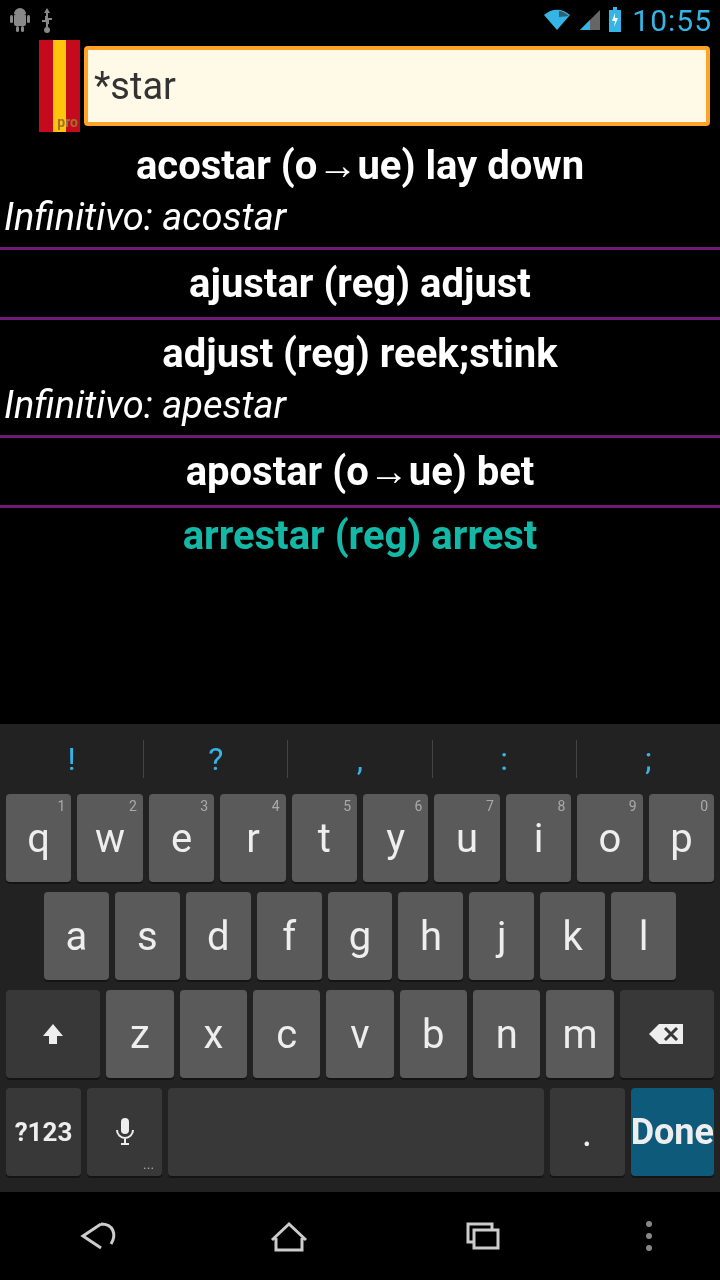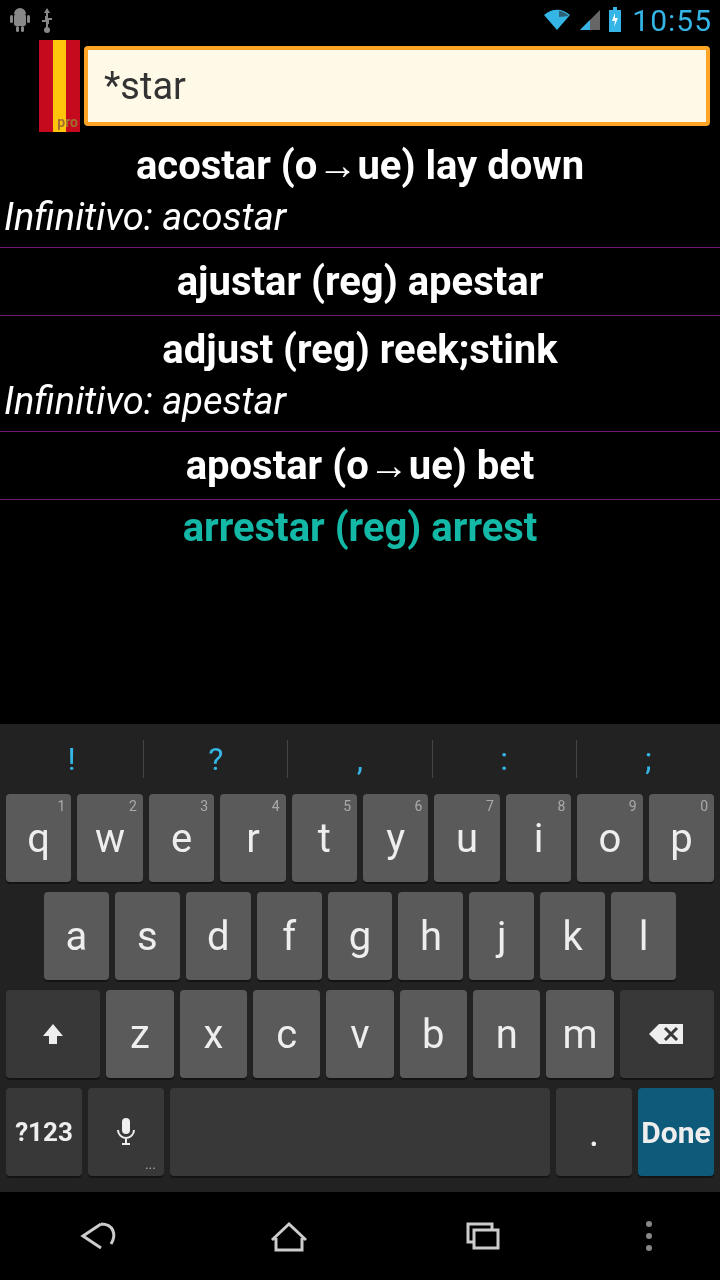--- a/index.html
+++ b/index.html
@@ -13,40 +13,40 @@
   .clock { font-size: 30px; margin-left: 4px; }
   
   
   .app-header { display: flex; align-items: stretch; height: 92px; background: #000; }
   .app-icon { width: 80px; display: flex; flex-direction: column; justify-content: flex-end; padding-left: 39px; }
   .flag { flex: 1; display: flex; }
   .flag-red-l { width: 26px; background: #c60a1d; }
   .flag-yellow { width: 26px; background: #ffc40c; }
   .flag-red-r { width: 26px; background: #c60a1d; }
   .pro { font-size: 14px; color: #a07030; text-align: right; padding-right: 2px; margin-top: -18px; margin-bottom: 2px; font-weight: bold; }
-  .search-wrap { flex: 1; margin: 6px 10px 6px 4px; background: #fffae8; border: 4px solid #ffa424; border-radius: 4px; display: flex; align-items: center; padding: 0 16px; }
+  .search-wrap { flex: 1; margin: 6px 10px 6px 4px; background: #fffae8; border: 4px solid #ffa424; border-radius: 4px; display: flex; align-items: center; padding: 0 6px; }
   .search-input { border: 0; background: transparent; font-size: 38px; color: #333; width: 100%; outline: none; font-family: inherit; }
   @keyframes blink { 50% { opacity: 0; } }
   
   
   .list { background: #000; }
-  .row { border-bottom: 1px solid #701a75; padding: 6px 0; }
+  .row { border-bottom: 3px solid #701a75; padding: 6px 0; }
   .row-main { font-size: 40px; font-weight: bold; text-align: center; padding: 4px 8px; }
   .row-sub { font-size: 38px; text-align: left; padding: 2px 4px; font-style: italic; }
   .partial { color: #14b8a6; text-align: center; font-size: 40px; font-weight: bold; padding-top: 4px; }
   
   
   .keyboard { position: absolute; bottom: 88px; left: 0; right: 0; background: #222; padding-bottom: 6px; }
   .suggest { display: flex; height: 70px; align-items: center; }
   .suggest-item { flex: 1; text-align: center; color: #35b5e5; font-size: 32px; border-right: 1px solid #444; }
   .suggest-item:last-child { border-right: 0; }
   .krow { display: flex; padding: 0 6px; gap: 6px; margin-bottom: 10px; }
   .key { flex: 1; height: 88px; background: #5a5a5a; border-radius: 4px; display: flex; align-items: center; justify-content: center; font-size: 40px; color: #eee; position: relative; box-shadow: 0 2px 0 rgba(0,0,0,.4); }
   .key.dark { background: #383838; }
-  .key.done { background: #0e5a7b; font-size: 30px; font-weight: bold; }
+  .key.done { background: #0e5a7b; font-size: 36px; font-weight: bold; }
   .key .num { position: absolute; top: 4px; right: 6px; font-size: 14px; color: #aaa; }
   .krow.r2 { padding: 0 44px; }
   .key.shift, .key.back { flex: 1.4; }
   .key.space { flex: 5; }
   .key.sym { font-size: 26px; font-weight: bold; }
   
   
   .navbar { position: absolute; bottom: 0; left: 0; right: 0; height: 88px; background: #000; display: flex; align-items: center; justify-content: space-around; }
   .nav-btn { width: 80px; height: 50px; display: flex; align-items: center; justify-content: center; }
 </style>
@@ -115,21 +115,21 @@
     <input class="search-input" value="*star" style="">
   </div>
 </div>
 
 <div class="list" id="result-list">
     <div class="row">
       <div class="row-main">acostar (o→ue) lay down</div>
       <div class="row-sub">Infinitivo: acostar</div>
     </div>
     <div class="row">
-      <div class="row-main">ajustar (reg) apestar</div>
+      <div class="row-main">ajustar (reg) adjust</div>
     </div>
     <div class="row">
       <div class="row-main">adjust (reg) reek;stink</div>
       <div class="row-sub">Infinitivo: apestar</div>
     </div>
     <div class="row">
       <div class="row-main">apostar (o→ue) bet</div>
     </div>
     <div class="partial">arrestar (reg) arrest</div>
   </div>

